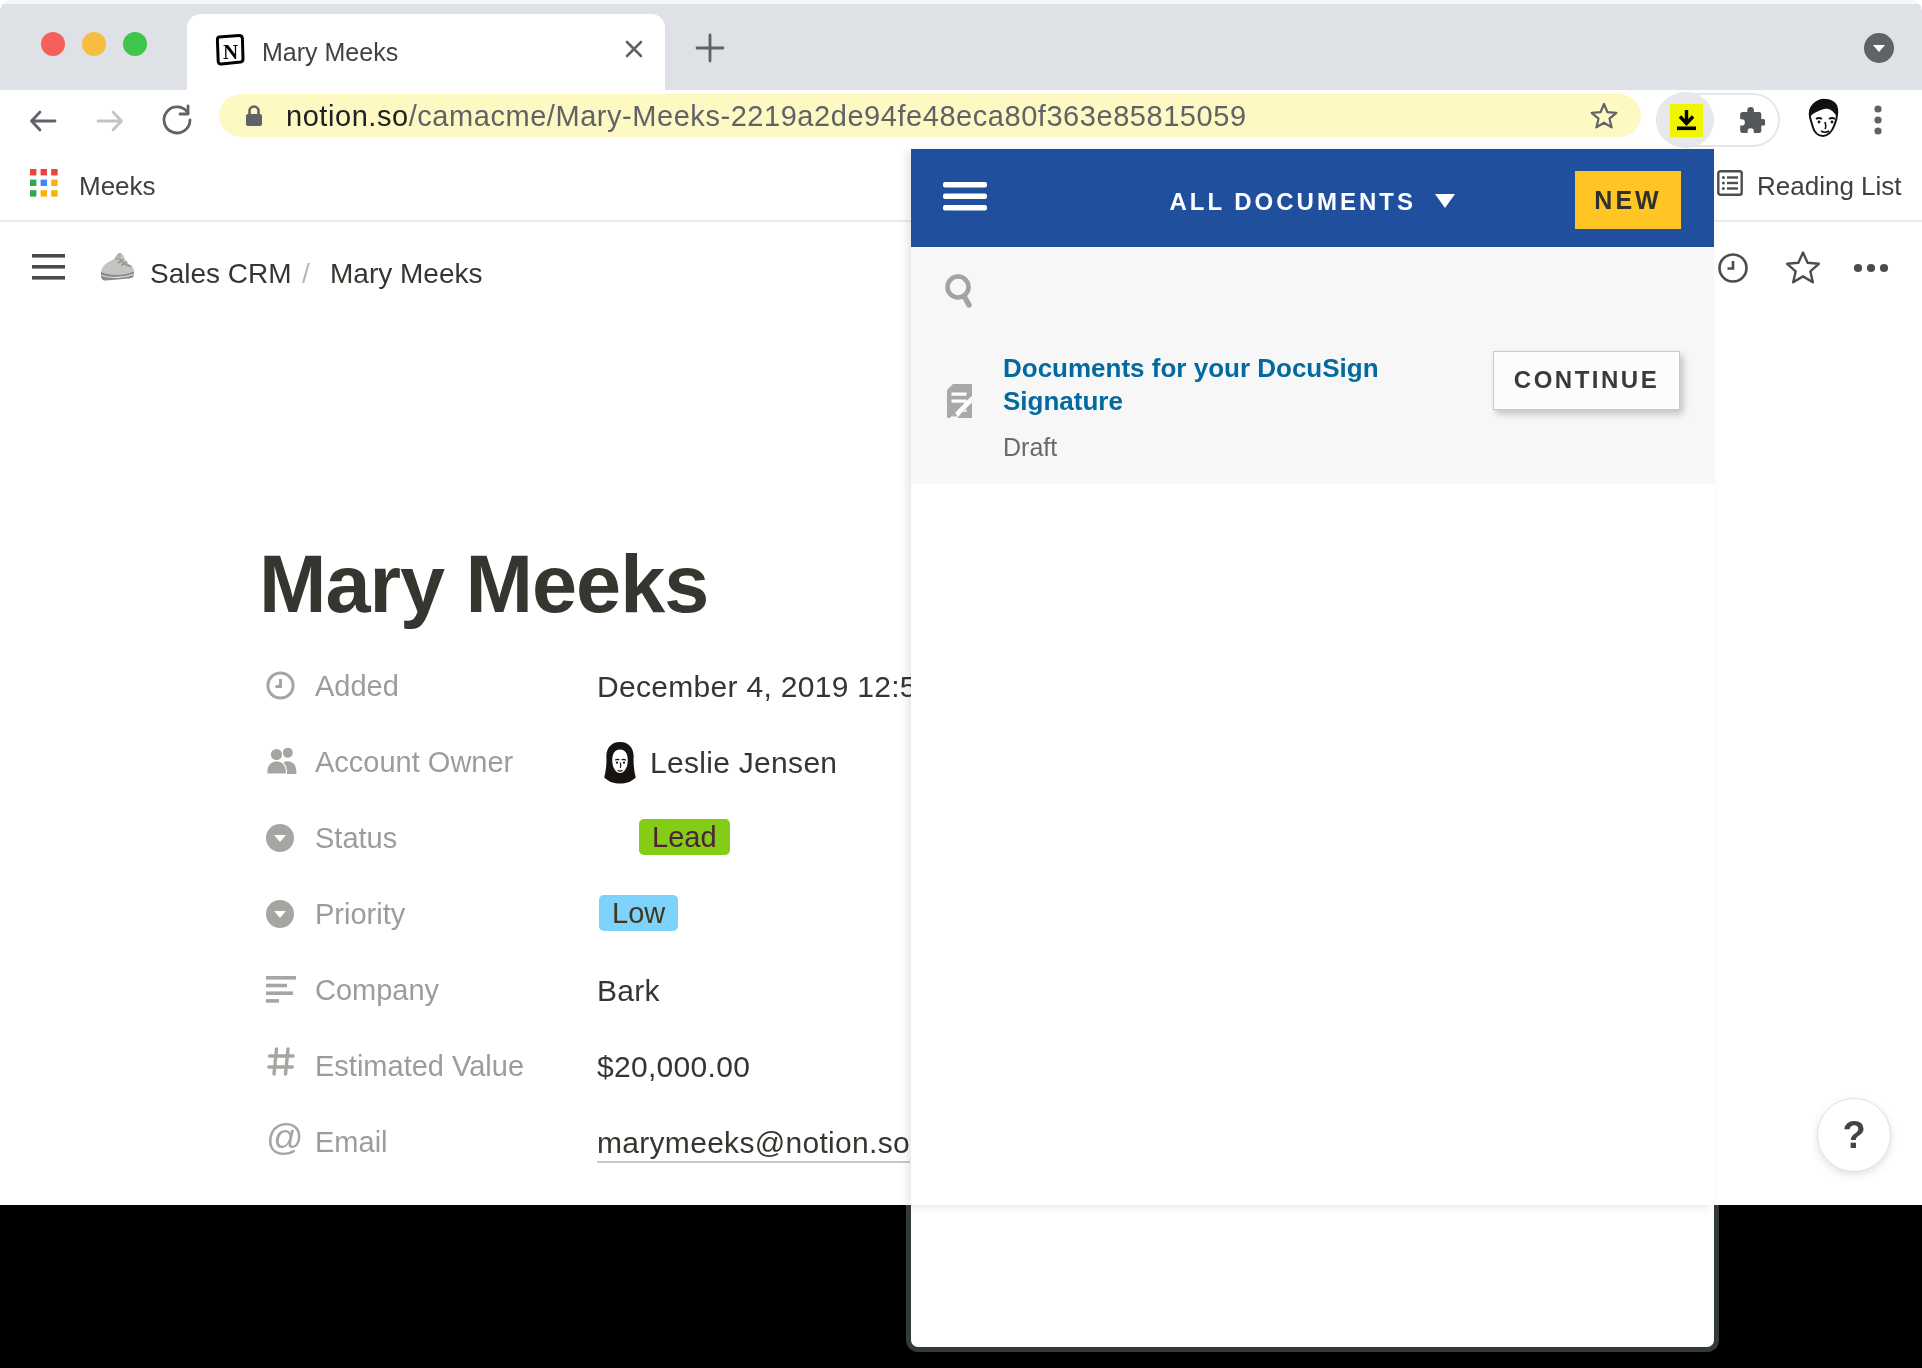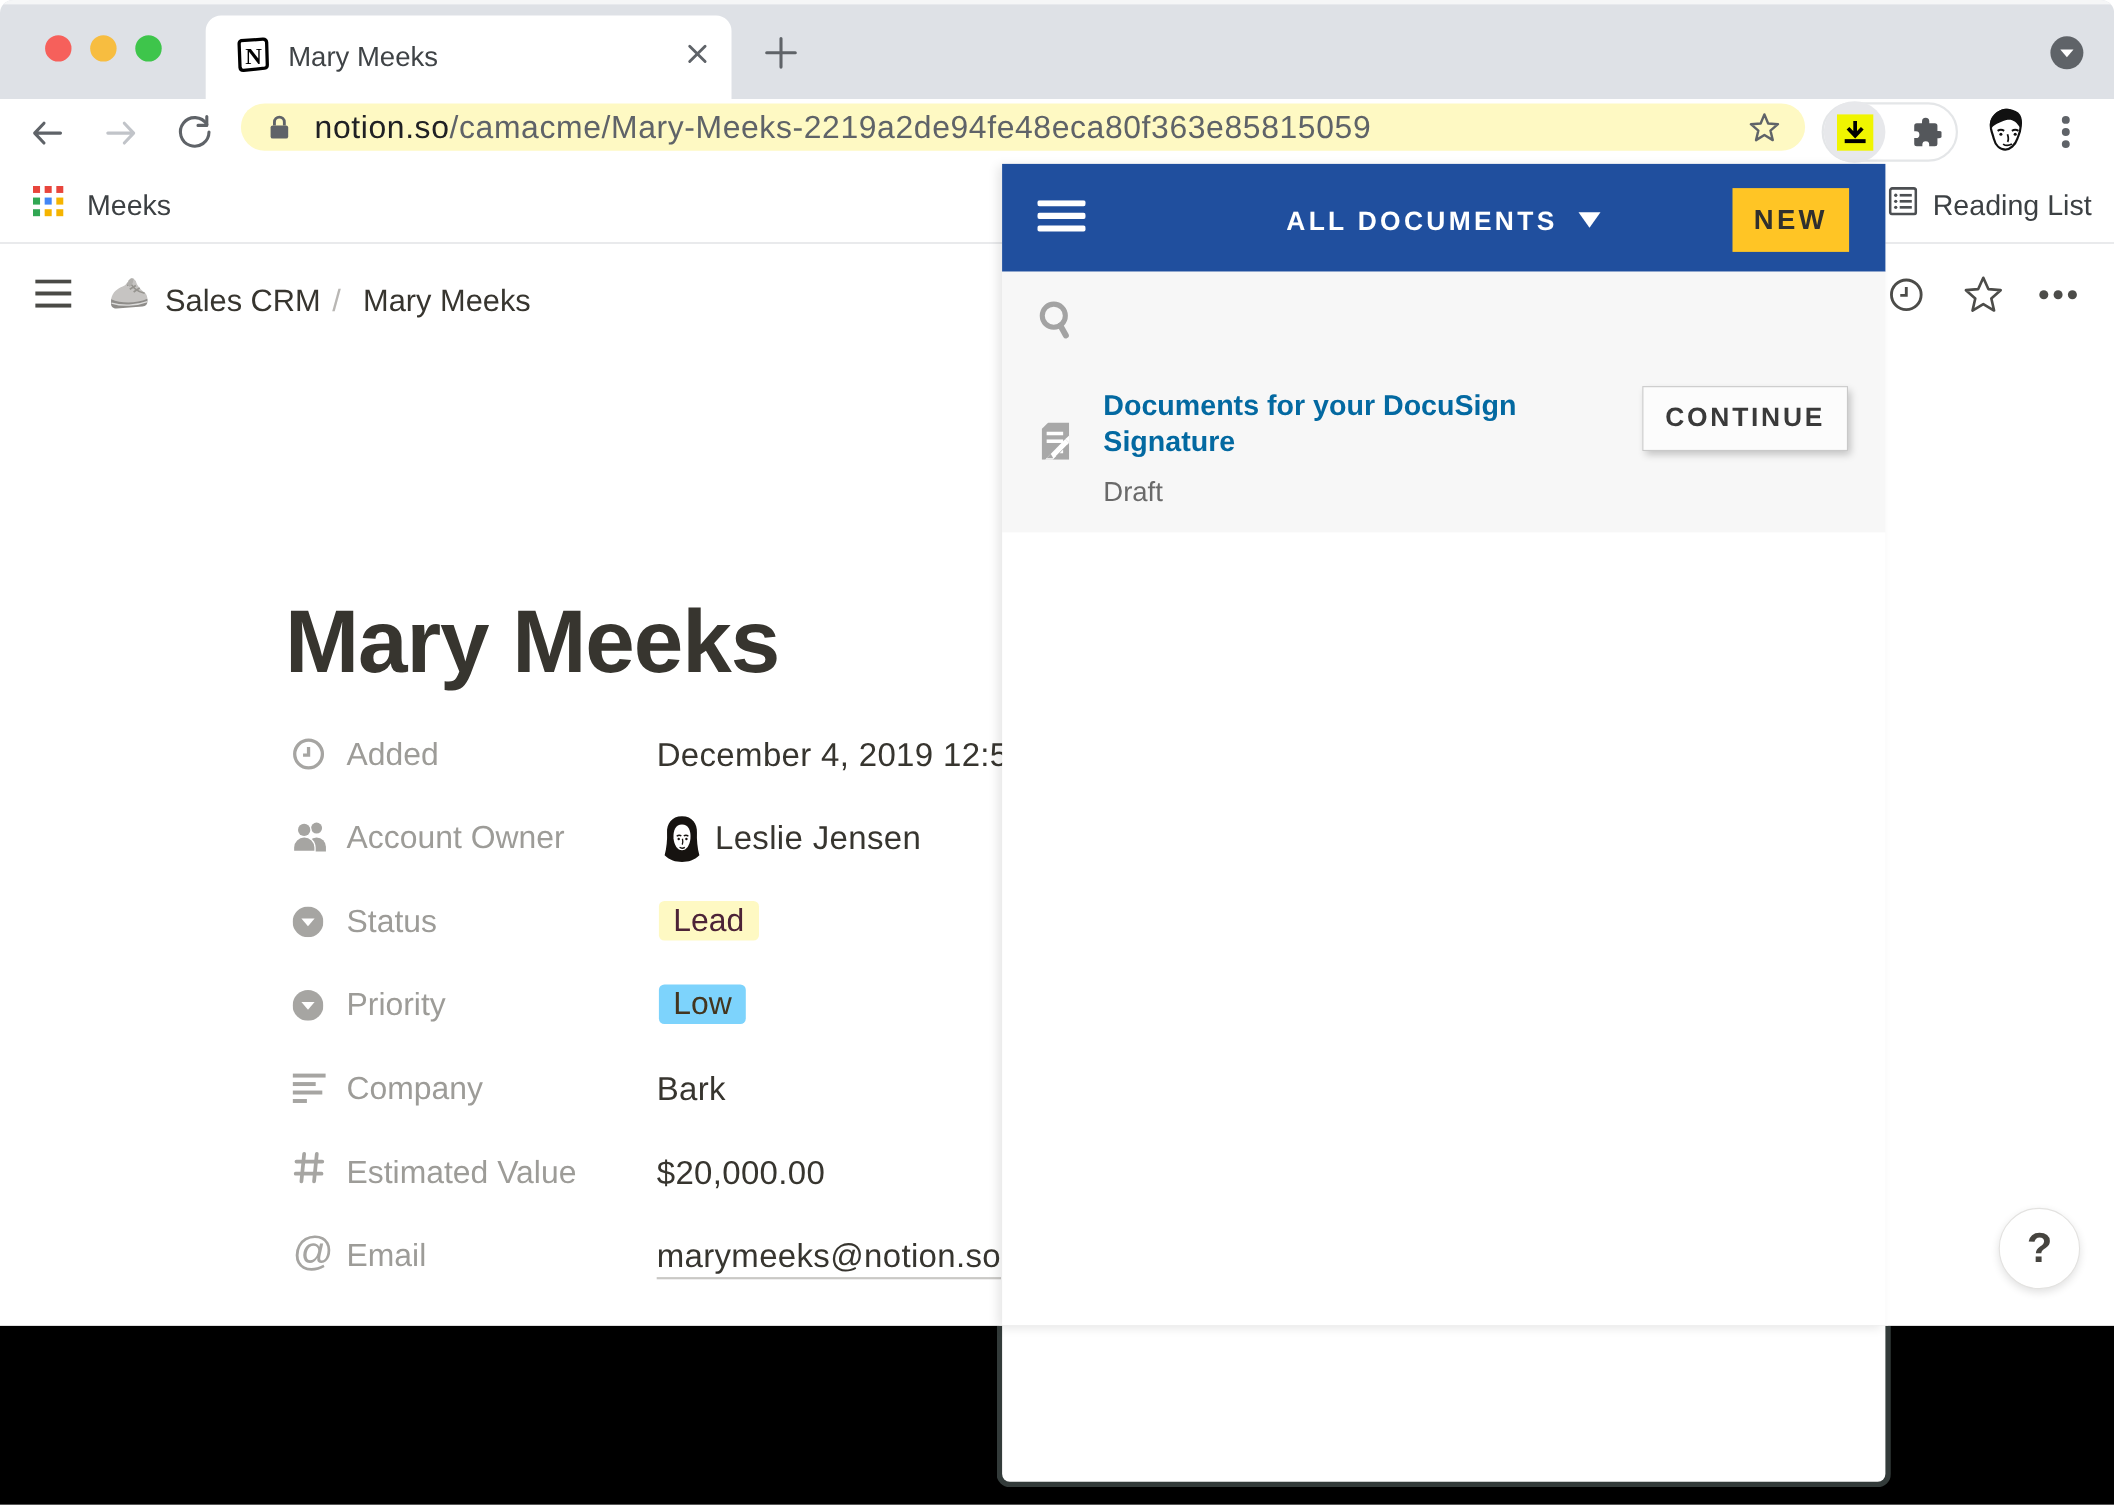--- a/index.html
+++ b/index.html
@@ -222,21 +222,21 @@
         <path d="M19.4 21.5 q0.8 3.6 -0.2 5.4 M16.8 29.3 q2.2 1.6 4.8 0" stroke="#161310" stroke-width="1.2" fill="none"></path>
       </svg>
       <div class="pval" style="left:650px;">Leslie Jensen</div>
     </div>
     <div class="prow" style="top:600px;">
       <svg class="picon" style="top:2px;" width="28" height="28" viewBox="0 0 28 28">
         <circle cx="14" cy="14" r="14" fill="#A6A5A2"></circle>
         <path d="M8 11 L14 18 L20 11 Z" fill="#fff"></path>
       </svg>
       <div class="plabel">Status</div>
-      <div class="chip" style="background:#fef9c3; top:-3px;">Lead</div>
+      <div class="chip" style="background:#84cc16; top:-3px;margin-left:40px;">Lead</div>
     </div>
     <div class="prow" style="top:676px;">
       <svg class="picon" style="top:2px;" width="28" height="28" viewBox="0 0 28 28">
         <circle cx="14" cy="14" r="14" fill="#A6A5A2"></circle>
         <path d="M8 11 L14 18 L20 11 Z" fill="#fff"></path>
       </svg>
       <div class="plabel">Priority</div>
       <div class="chip" style="background:#7dd3fc; color:#43351E; top:-3px;">Low</div>
     </div>
     <div class="prow" style="top:752px;">

